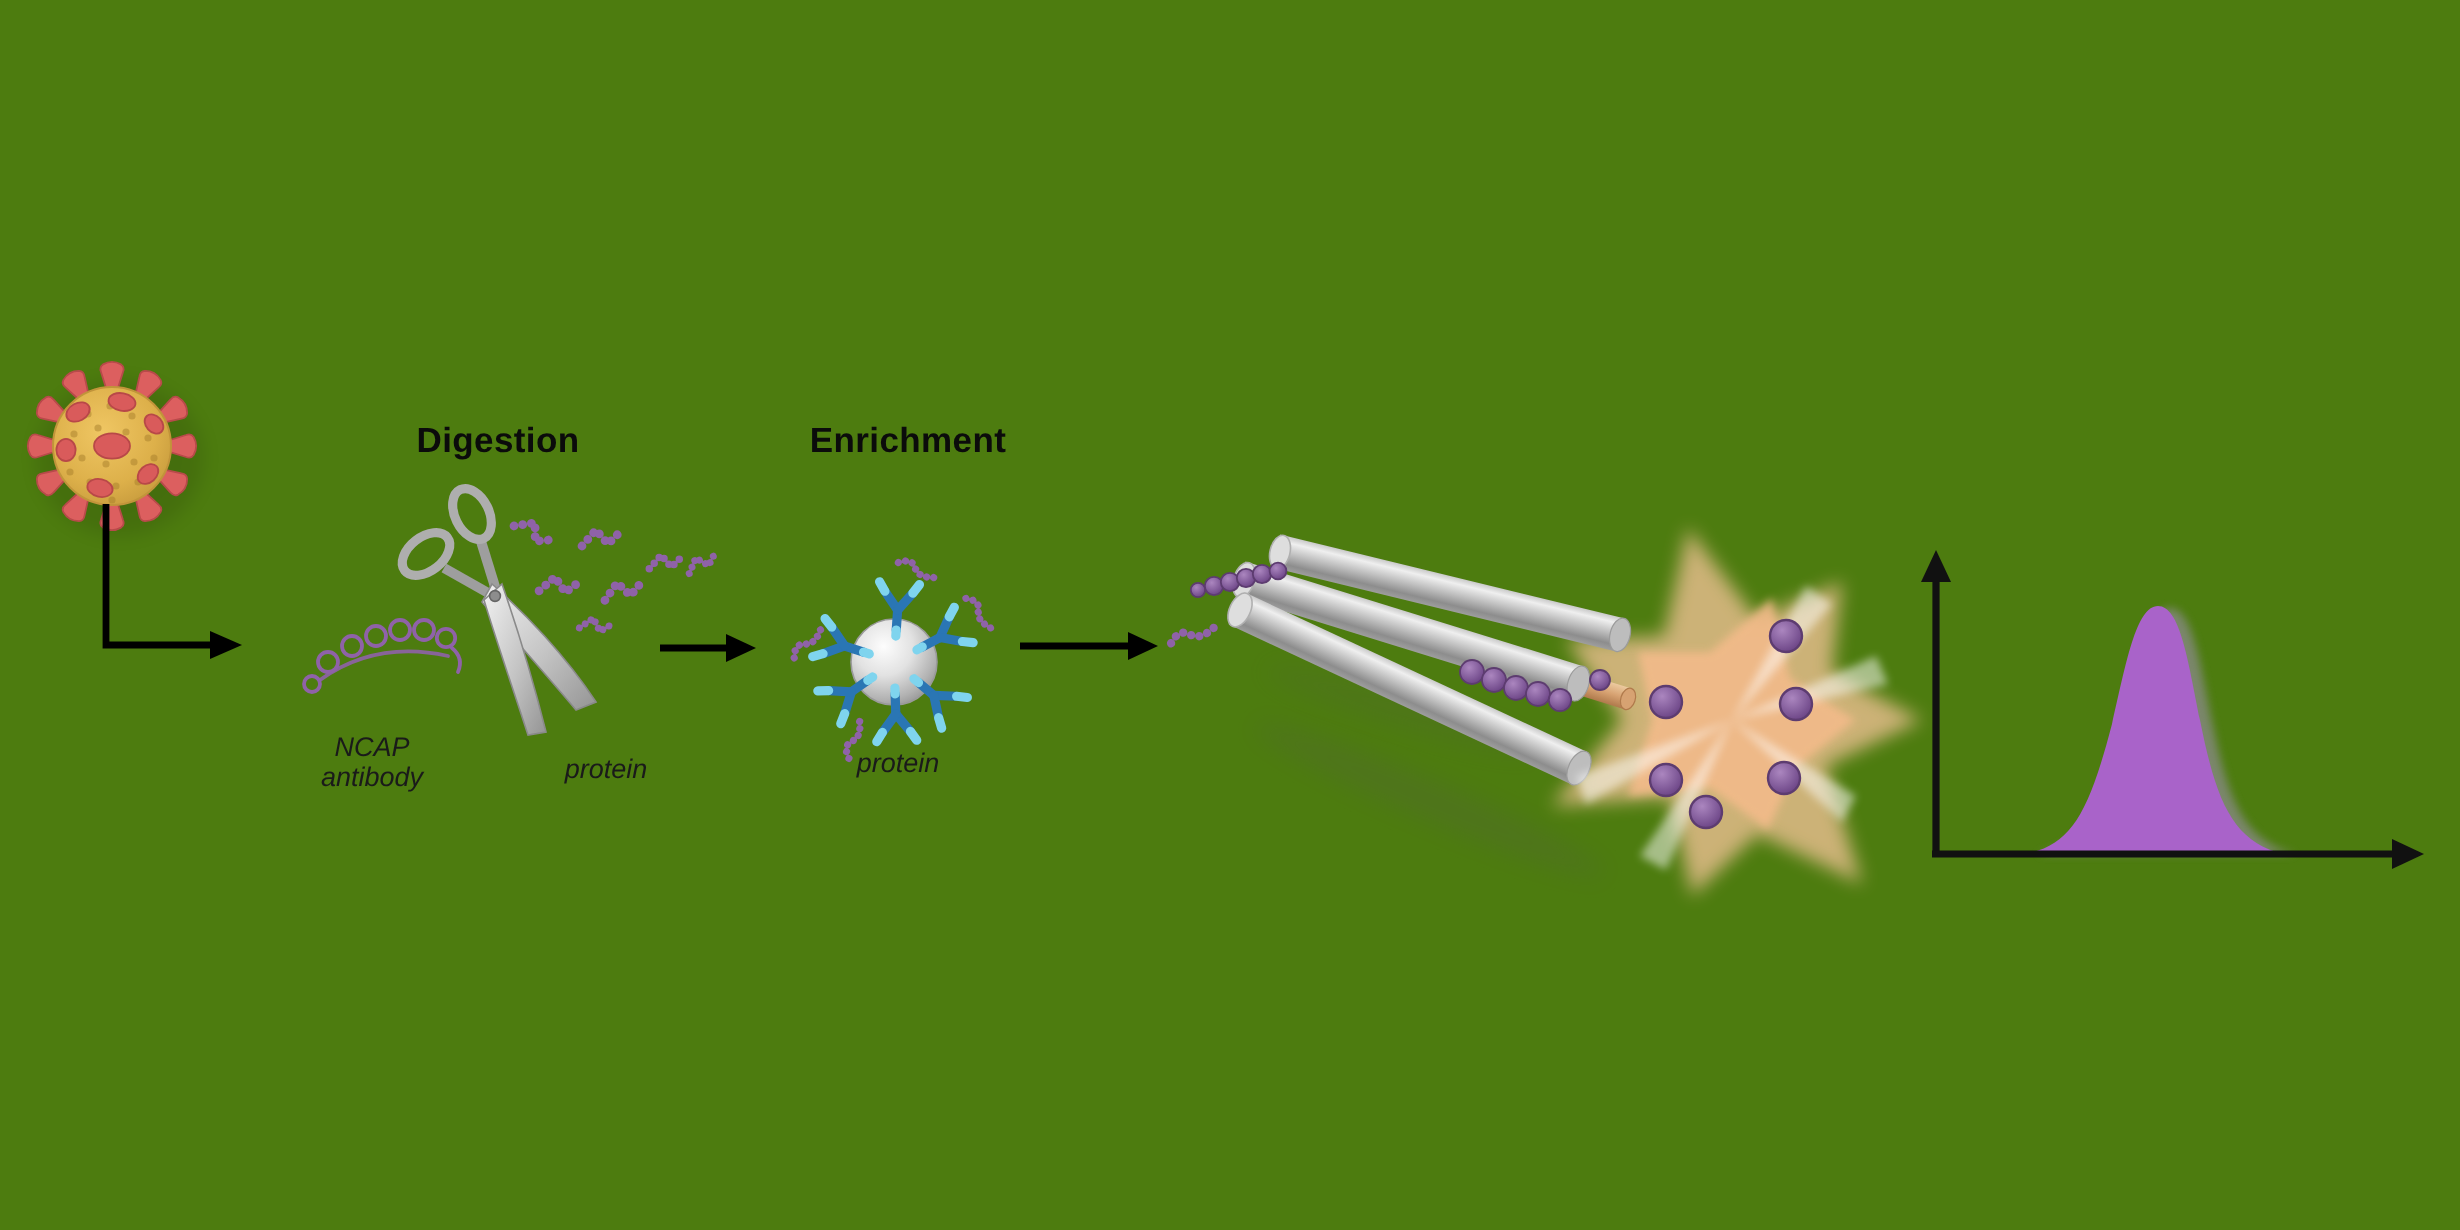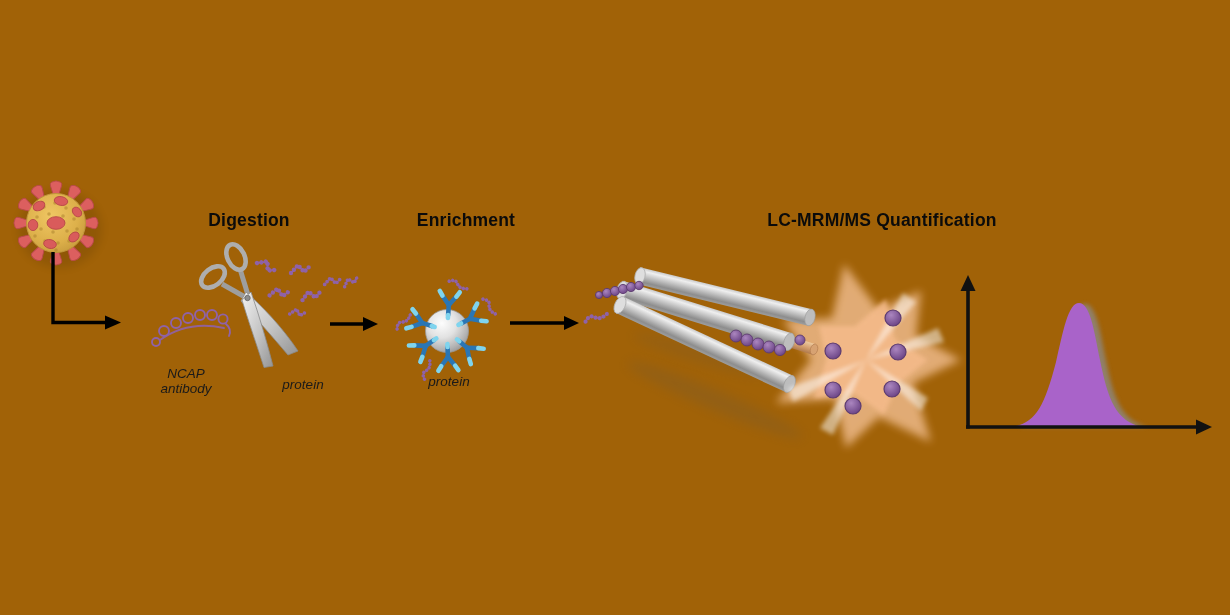--- a/index.html
+++ b/index.html
@@ -1,16 +1,16 @@
 <!DOCTYPE html>
 <html><head>
 <meta charset="utf-8">
 <style>
   html,body{margin:0;padding:0;background:#ffffff;}
-  .stage{position:relative;width:1230px;height:615px;background:#a16207;overflow:hidden;
+  .stage{position:relative;width:1230px;height:615px;background:#4d7c0f;overflow:hidden;
          font-family:"Liberation Sans",sans-serif;}
   .stage svg{position:absolute;left:0;top:0;}
   .title{position:absolute;transform:translateX(-50%);font-weight:bold;font-size:17.5px;
          color:#0b0b0b;white-space:nowrap;letter-spacing:.2px;}
   .lbl{position:absolute;transform:translateX(-50%);font-style:italic;font-size:13.5px;
        color:#1a1a1a;white-space:nowrap;text-align:center;line-height:15px;}
 </style>
 </head>
 <body>
 
@@ -286,22 +286,21 @@
     <g stroke="#111" fill="#111">
       <path d="M968,428.5 L968,288" fill="none" stroke-width="3.6"></path>
       <polygon points="960.5,291 968,275 975.5,291" stroke="none"></polygon>
       <path d="M966,427 L1198,427" fill="none" stroke-width="3.6"></path>
       <polygon points="1196,419.5 1212,427 1196,434.5" stroke="none"></polygon>
     </g>
   </g>
 </svg>
 
 <div class="title" style="left:249px;top:210px">Digestion</div>
-<div class="title" style="left:466px;top:210px">Enrichment</div>
-<div class="title" style="left:882px;top:210px">LC-MRM/MS Quantification</div>
+<div class="title" style="left:454px;top:210px">Enrichment</div>
 
 <div class="lbl" style="left:186px;top:366px">
   <div>NCAP</div>
   <div>antibody</div>
 </div>
 <div class="lbl" style="left:303px;top:377px">protein</div>
 <div class="lbl" style="left:449px;top:374px">protein</div>
 
 </div>
 

